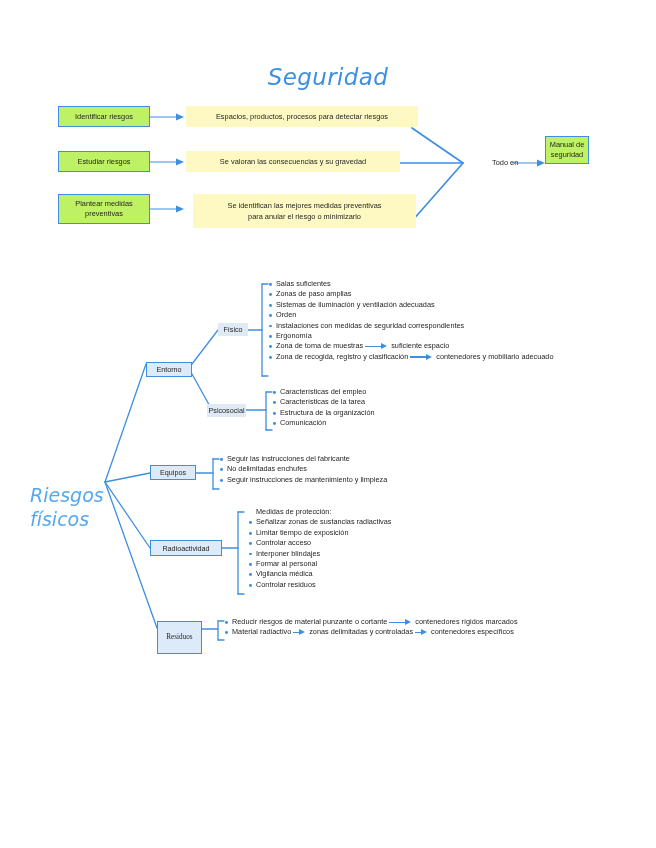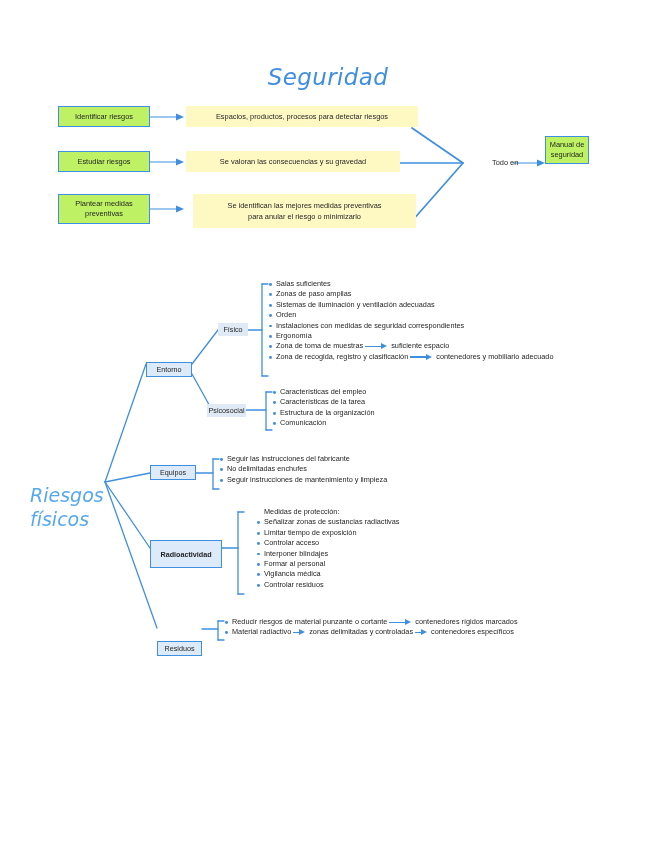--- a/index.html
+++ b/index.html
@@ -328,23 +328,23 @@
       <span class="dot"></span><span>Seguir las instrucciones del fabricante</span>
     </div>
     <div class="li">
       <span class="dot"></span><span>No delimitadas enchufes</span>
     </div>
     <div class="li">
       <span class="dot"></span><span>Seguir instrucciones de mantenimiento y limpieza</span>
     </div>
   </div>
 
-  <div class="node" style="left:150px; top:540px; width:72px; height:28px;font-weight:bold;">Radioactividad</div>
-
-  <div class="blist" style="left:256px; top:507px;">
+  <div class="node" style="left:150px; top:540px; width:72px; height:16px;">Radioactividad</div>
+
+  <div class="blist" style="left:248px; top:507px;">
     <div class="hdr">Medidas de protección:</div>
     <div class="li">
       <span class="dot"></span><span>Señalizar zonas de sustancias radiactivas</span>
     </div>
     <div class="li">
       <span class="dot"></span><span>Limitar tiempo de exposición</span>
     </div>
     <div class="li">
       <span class="dot"></span><span>Controlar acceso</span>
     </div>
@@ -355,21 +355,21 @@
       <span class="dot"></span><span>Formar al personal</span>
     </div>
     <div class="li">
       <span class="dot"></span><span>Vigilancia médica</span>
     </div>
     <div class="li">
       <span class="dot"></span><span>Controlar residuos</span>
     </div>
   </div>
 
-  <div class="node" style="left:157px; top:641px; width:45px; height:15px;">Residuos</div>
+  <div class="node" style="left:157px; top:621px; width:45px; height:33px;font-family:Liberation Serif, serif;">Residuos</div>
 
   <div class="blist" style="left:224px; top:617px;">
     <div class="li">
       <span class="dot"></span><span>Reducir riesgos de material punzante o cortante</span><span class="inl-arrow"></span><span>contenedores rígidos marcados</span>
     </div>
     <div class="li">
       <span class="dot"></span><span>Material radiactivo</span><span class="inl-arrow short"></span><span>zonas delimitadas y controladas</span><span class="inl-arrow short"></span><span>contenedores específicos</span>
     </div>
   </div>
 

